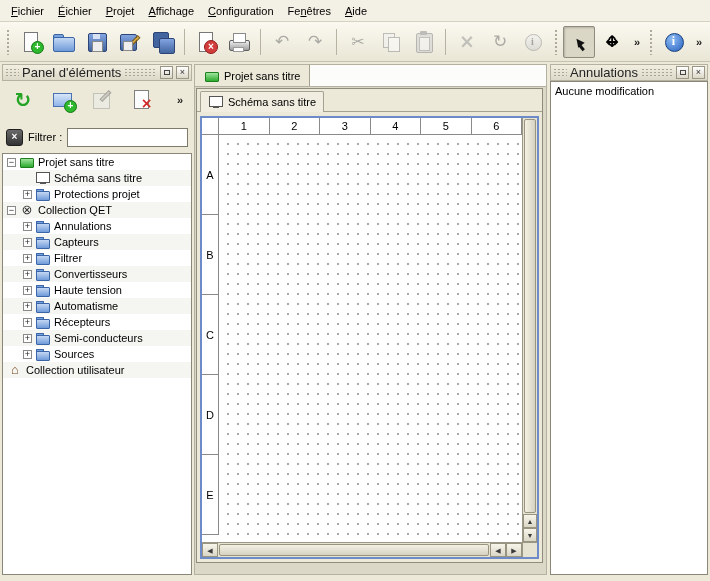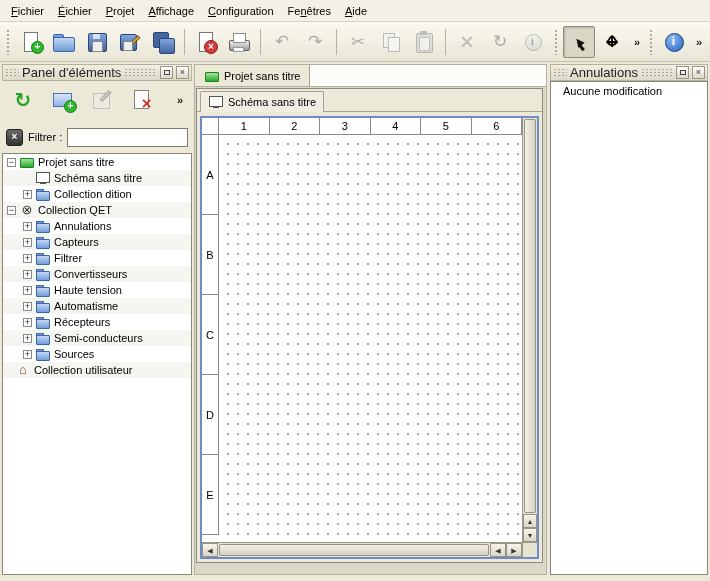--- a/index.html
+++ b/index.html
@@ -125,21 +125,21 @@
   .canvas{flex:1;background-image:radial-gradient(#a8a8a8 0.8px,transparent 1.2px);background-size:10px 10px;background-position:4px 4px;}
   .vsb{grid-area:1/2;border-left:1px solid #9a9786;background:#e6e3d3;display:flex;flex-direction:column;}
   .vthumb{flex:1;margin:1px;background:linear-gradient(90deg,#f4f1e4,#d6d2c2);border:1px solid #98947f;border-radius:2px;}
   .sbtn{flex:none;height:14px;width:100%;background:linear-gradient(#f7f5ea,#dbd7c7);border:1px solid #98947f;display:flex;align-items:center;justify-content:center;}
   .sbtn span{font-size:7px;line-height:1;color:#3a3a3a;}
   .hsb{grid-area:2/1;border-top:1px solid #9a9786;background:#e6e3d3;display:flex;}
   .hsb .sbtn{width:16px;height:100%;}
   .hthumb{flex:1;margin:1px;background:linear-gradient(#f4f1e4,#d6d2c2);border:1px solid #98947f;border-radius:2px;}
   .scorner{grid-area:2/2;background:#e6e3d3;border-top:1px solid #9a9786;border-left:1px solid #9a9786;}
 
-  .undo-list{flex:1;border:1px solid #8a8778;background:#fff;padding:3px 12px;font-size:11px;}
+  .undo-list{flex:1;border:1px solid #8a8778;background:#fff;padding:3px 4px;font-size:11px;}
   .splitter{position:absolute;top:64px;bottom:6px;width:2px;}
 </style>
 </head>
 <body>
 
 <div id="menubar">
     <div class="menu-item"><span></span><span class="mn">F</span><span>ichier</span></div>
     <div class="menu-item"><span></span><span class="mn">É</span><span>ichier</span></div>
     <div class="menu-item"><span></span><span class="mn">P</span><span>rojet</span></div>
     <div class="menu-item"><span></span><span class="mn">A</span><span>ffichage</span></div>
@@ -266,21 +266,21 @@
         <span class="tlabel">Projet sans titre</span>
       </div>
       <div class="trow alt" style="padding-left: 20px;">
         <span class="expsp"></span>
         <span class="ti ti-schema"></span>
         <span class="tlabel">Schéma sans titre</span>
       </div>
       <div class="trow" style="padding-left: 20px;">
         <span class="exp">+</span>
         <span class="ti ti-folder"></span>
-        <span class="tlabel">Collection dition</span>
+        <span class="tlabel">Protections projet</span>
       </div>
       <div class="trow alt" style="padding-left: 4px;">
         <span class="exp">−</span>
         <span class="ti ti-qet"></span>
         <span class="tlabel">Collection QET</span>
       </div>
       <div class="trow" style="padding-left: 20px;">
         <span class="exp">+</span>
         <span class="ti ti-folder"></span>
         <span class="tlabel">Annulations</span>
@@ -318,21 +318,21 @@
       <div class="trow alt" style="padding-left: 20px;">
         <span class="exp">+</span>
         <span class="ti ti-folder"></span>
         <span class="tlabel">Semi-conducteurs</span>
       </div>
       <div class="trow" style="padding-left: 20px;">
         <span class="exp">+</span>
         <span class="ti ti-folder"></span>
         <span class="tlabel">Sources</span>
       </div>
-      <div class="trow alt" style="padding-left: 12px;">
+      <div class="trow alt" style="padding-left: 4px;">
         <span class="ti ti-home"></span>
         <span class="tlabel">Collection utilisateur</span>
       </div>
     </div>
 </div>
 
 <div class="splitter" style="left:192px;"></div>
 <div class="splitter" style="left:547px;width:3px;"></div>
 
 <div class="mdi">

